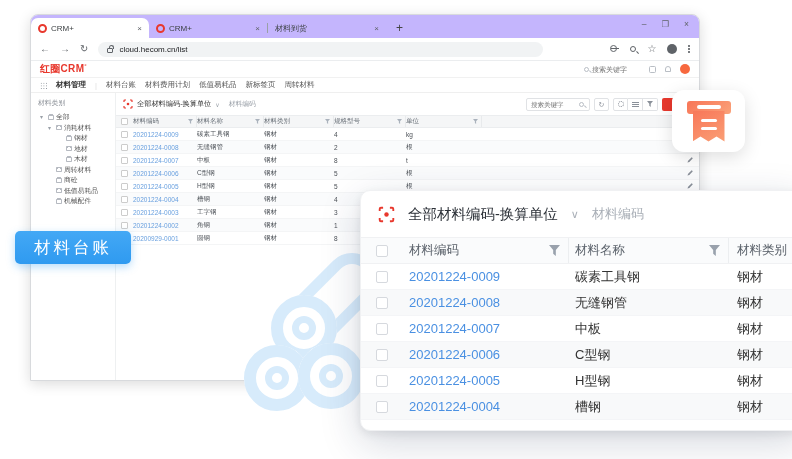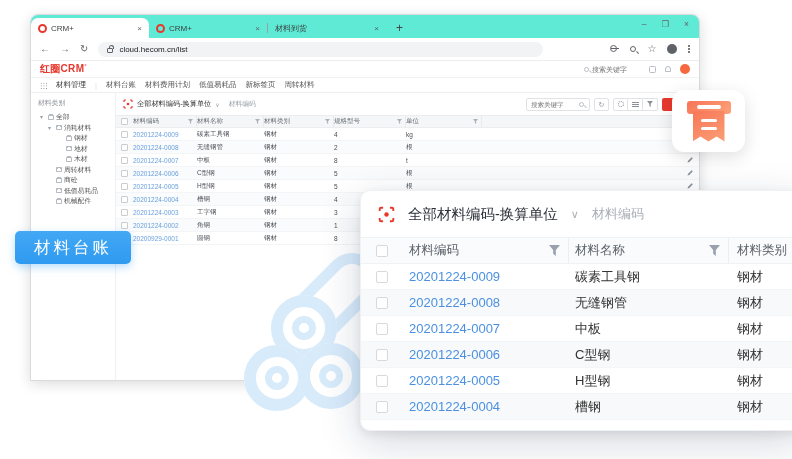--- a/index.html
+++ b/index.html
@@ -4,21 +4,21 @@
 <style>
   * { margin:0; padding:0; box-sizing:border-box; }
   html,body { width:792px; height:459px; background:#fff; overflow:hidden; position:relative;
     font-family:"Liberation Sans","DejaVu Sans",sans-serif; }
 
   
   .bwin { position:absolute; left:30px; top:14px; width:670px; height:367px; background:#fff;
     border:1px solid #d8dadd; border-radius:8px 8px 0 0;
     box-shadow:0 3px 14px rgba(0,0,0,.14); z-index:1; }
 
-  .tabbar { height:23px; background:#5eead4; border-radius:7px 7px 0 0; display:flex; align-items:flex-end; position:relative; }
+  .tabbar { height:23px; background:#c4b5fd; border-radius:7px 7px 0 0; display:flex; align-items:flex-end; position:relative; }
   .tab { width:118px; height:20px; display:flex; align-items:center; gap:4px; padding:0 7px; font-size:8px; color:#3c4043; }
   .tab.active { background:#fff; border-radius:7px 7px 0 0; }
   .fav { width:9px; height:9px; border:2.5px solid #e8382d; border-radius:50%; flex:none; }
   .tab .ttl { flex:1; white-space:nowrap; overflow:hidden; }
   .tab .cls { color:#5f6368; font-size:8px; }
   .tabsep { width:1px; height:10px; background:#9aa0a6; margin-bottom:5px; }
   .newtab { font-size:12px; color:#444; margin:0 0 4px 10px; line-height:1; }
   .winctl { position:absolute; right:10px; top:5px; display:flex; gap:15px; font-size:8.5px; color:#5f6368; line-height:1; }
 
   .addressbar { height:23px; background:#fff; display:flex; align-items:center; padding:0 9px; gap:10px; border-bottom:1px solid #ebedef; }
@@ -45,21 +45,21 @@
   .ah-search { display:flex; align-items:center; gap:3px; }
   .ah-search input { border:none; outline:none; background:transparent; font-size:7px; color:#999; width:48px; font-family:inherit; }
   .mag2 { width:5px; height:5px; border:1px solid #b9bec5; border-radius:50%; position:relative; }
   .mag2:after { content:''; position:absolute; left:3.6px; top:3.6px; width:2.5px; height:1px; background:#b9bec5; transform:rotate(45deg); }
   .gico { width:7px; height:7px; border:1px solid #b9bec5; border-radius:1.5px; }
   .bellico { width:6px; height:6px; border:1px solid #b9bec5; border-radius:3px 3px 0 0; border-bottom:1.4px solid #b9bec5; }
   .appavatar { width:10px; height:10px; border-radius:50%; background:#f7683f; }
 
   .appnav { height:15px; display:flex; align-items:center; gap:9px; padding:0 9px; border-bottom:1px solid #efefef; font-size:7.5px; color:#555; }
   .gridico { width:7px; height:7px; background-image:radial-gradient(#8d939b 34%, transparent 38%); background-size:2.6px 2.6px; }
-  .module { font-weight:normal; color:#333; }
+  .module { font-weight:bold; color:#333; }
   .navdiv { color:#ddd; }
   .nav-item { white-space:nowrap; }
 
   .appbody { display:flex; height:287px; }
 
   
   .sidebar { width:85px; border-right:1px solid #eef0f1; padding:5px 2px 0 7px; font-size:6.8px; color:#555; flex:none; }
   .sb-title { color:#8a8f96; margin-bottom:4px; }
   .titem { height:10.5px; display:flex; align-items:center; gap:2.5px; white-space:nowrap; }
   .titem .arrow { font-size:6px; color:#9aa0a8; width:5px; line-height:1; }

